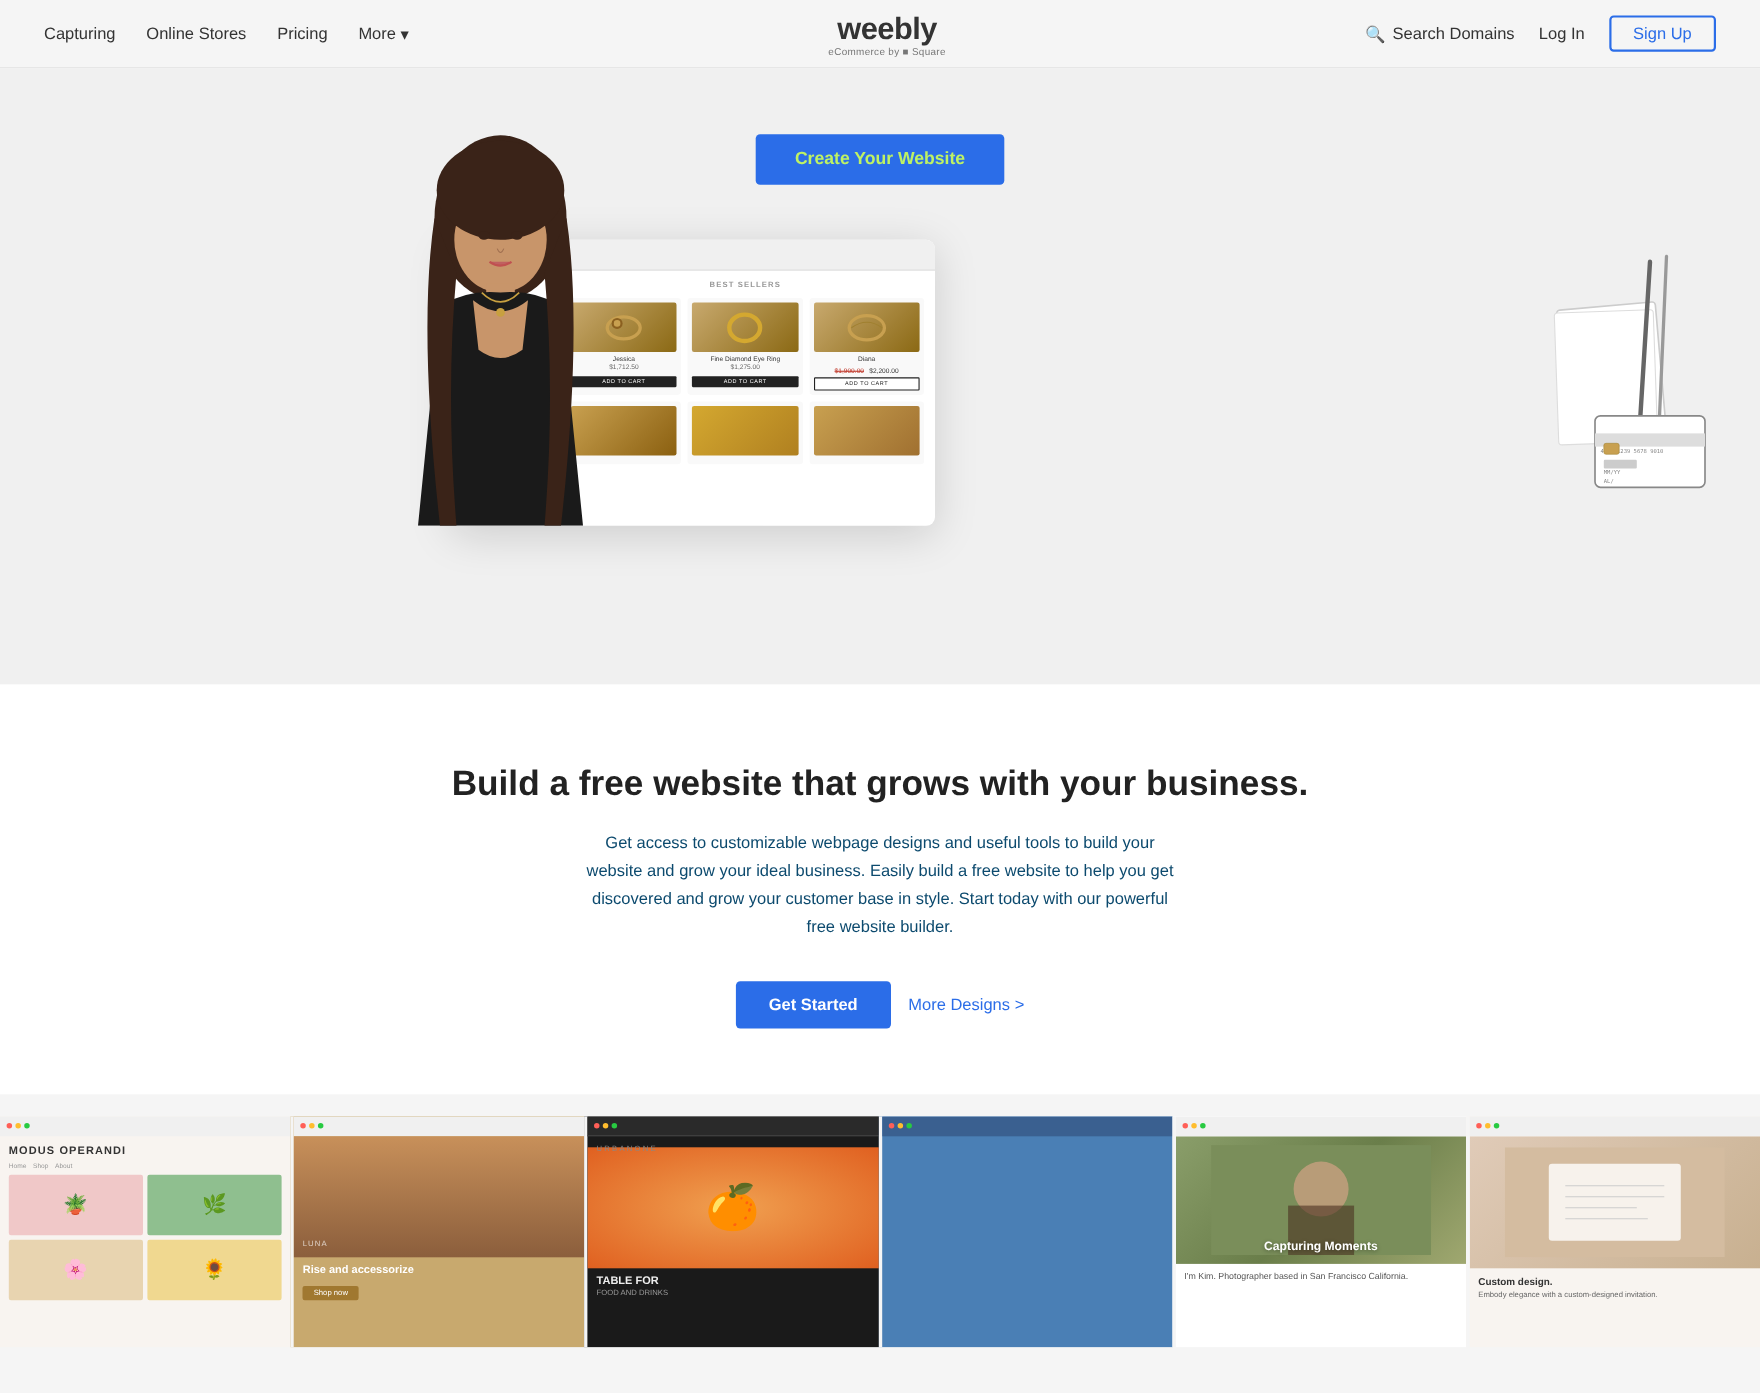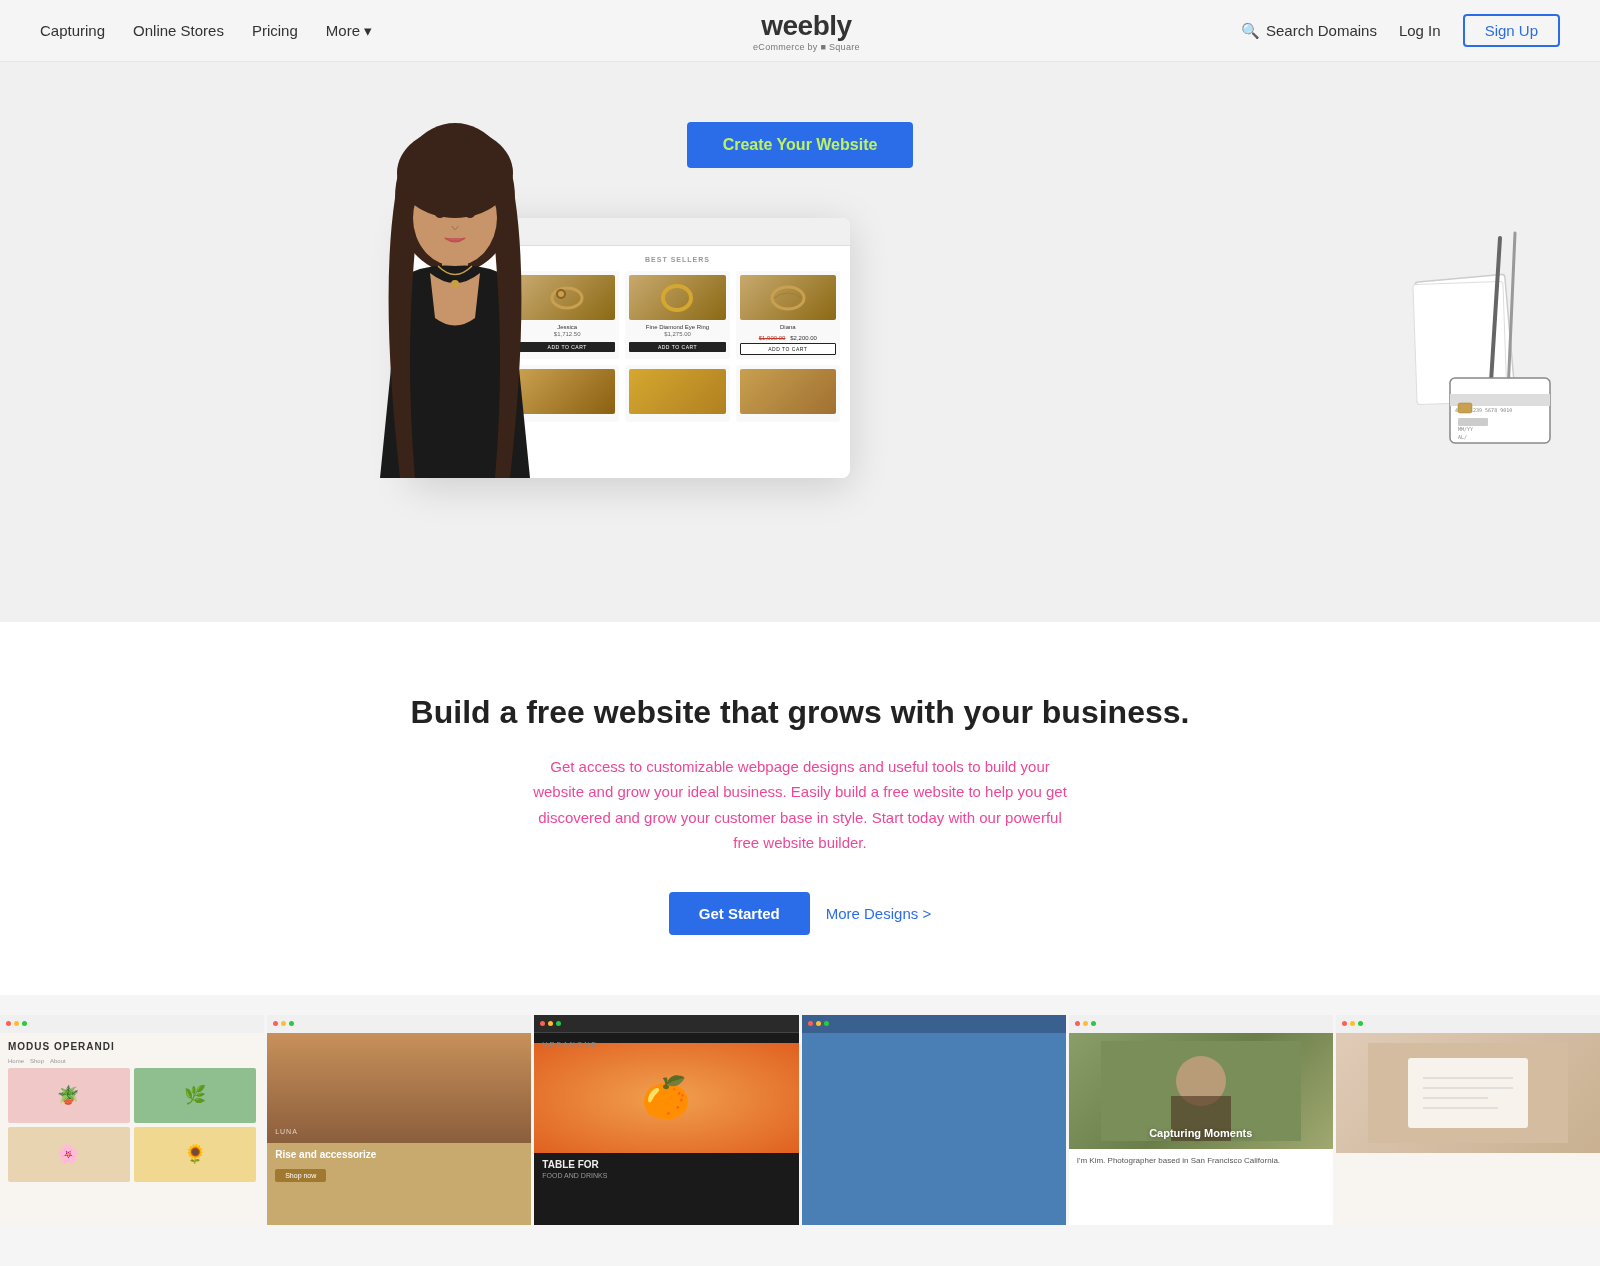--- a/index.html
+++ b/index.html
@@ -116,21 +116,21 @@
       justify-content: center;
     }
 
     
     .section2 {
       background: white;
       text-align: center;
       padding: 70px 20px 60px;
     }
     .section2 h2 { font-size: 32px; font-weight: 800; margin-bottom: 20px; line-height: 1.3; }
-    .section2 p { font-size: 15px; color: #ec4899; max-width: 550px; margin: 16px auto 36px; line-height: 1.7; text-align: center; }
+    .section2 p { font-size: 15px; color: #0c4a6e; max-width: 550px; margin: 16px auto 36px; line-height: 1.7; text-align: center; }
     .section2-buttons { display: flex; gap: 16px; justify-content: center; align-items: center; }
     .get-started-btn {
       background: #2b6de8;
       color: white;
       border: none;
       padding: 13px 30px;
       border-radius: 4px;
       font-size: 15px;
       cursor: pointer;
       font-weight: 600;
@@ -449,16 +449,20 @@
         <svg viewBox="0 0 200 100" width="200" height="100">
           <rect width="200" height="100" fill="#d4bca0"></rect>
 
           <rect x="40" y="15" width="120" height="70" rx="3" fill="white" opacity="0.8"></rect>
           <line x1="55" y1="35" x2="145" y2="35" stroke="#ccc" stroke-width="1"></line>
           <line x1="55" y1="45" x2="145" y2="45" stroke="#ccc" stroke-width="1"></line>
           <line x1="55" y1="55" x2="120" y2="55" stroke="#ccc" stroke-width="1"></line>
           <line x1="55" y1="65" x2="130" y2="65" stroke="#ccc" stroke-width="1"></line>
         </svg>
       </div>
+      <div style="padding:6px 8px;">
+        <div style="font-size:9px; font-weight:700; color:#333; line-height:1.4;">Custom design.</div>
+        <div style="font-size:7px; color:#666; margin-top:2px; line-height:1.4;">Embody elegance with a custom-designed invitation.</div>
+      </div>
     </div>
   </div>
 
 </div>
 
 </body></html>

